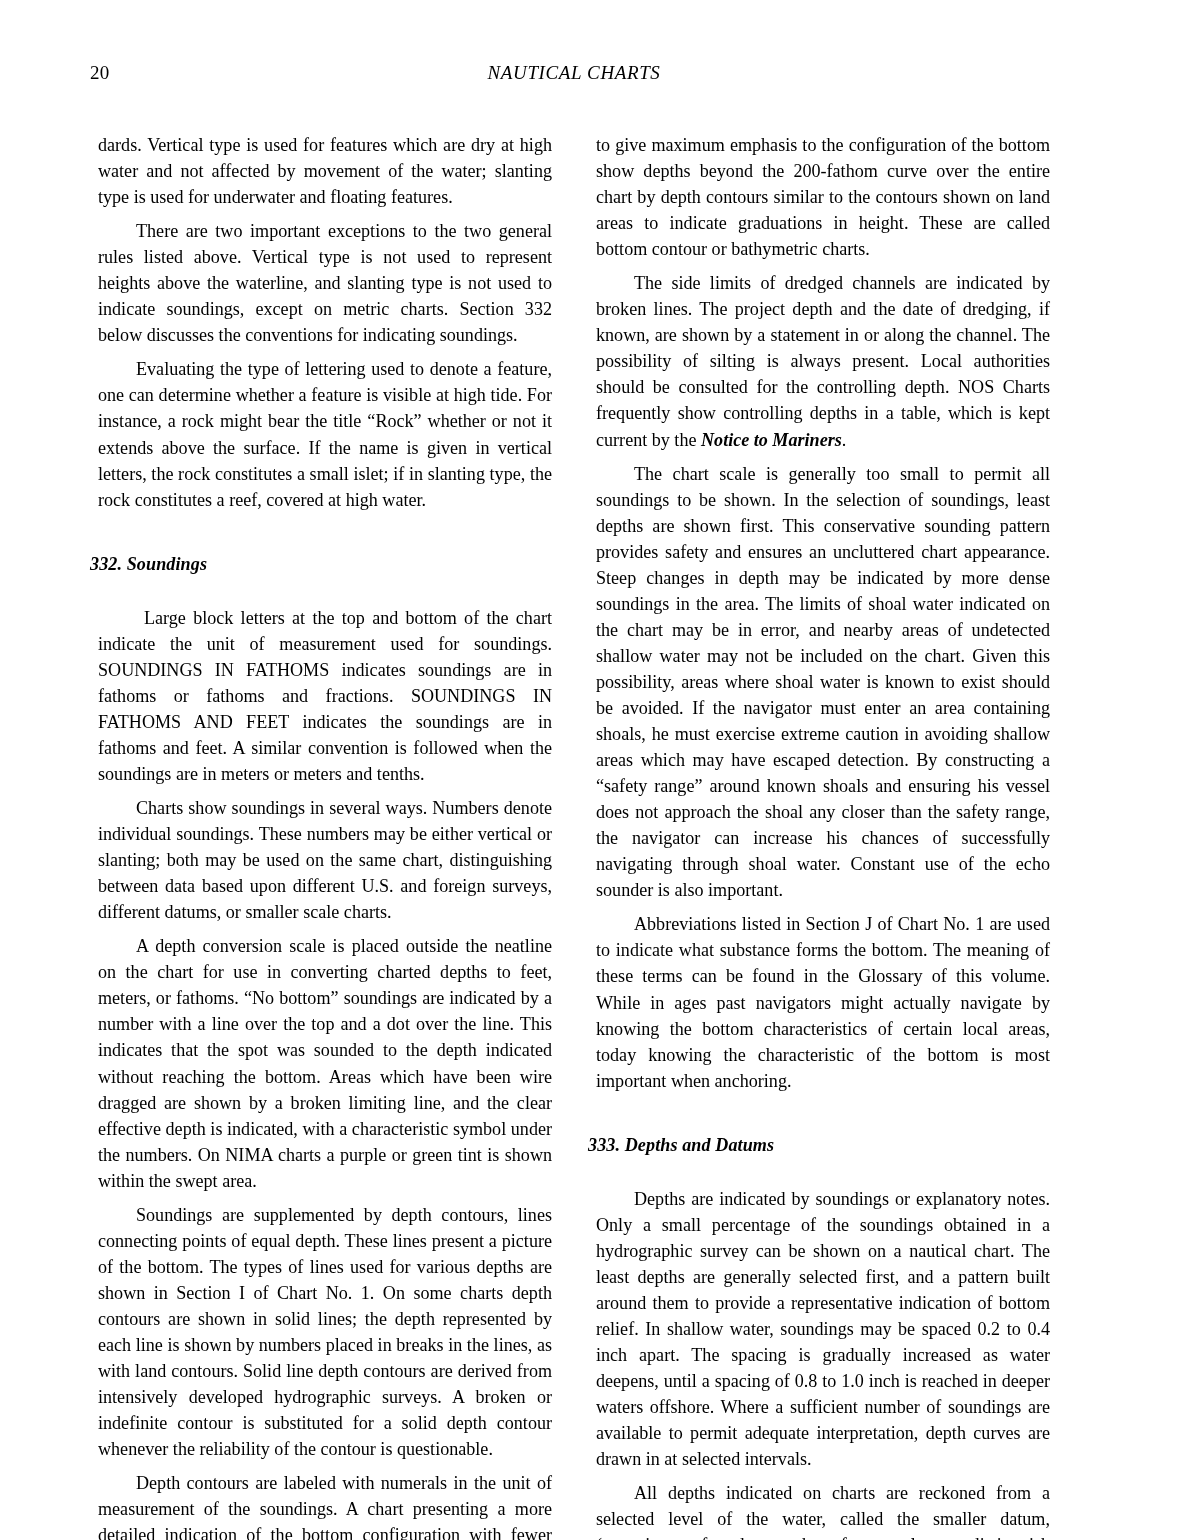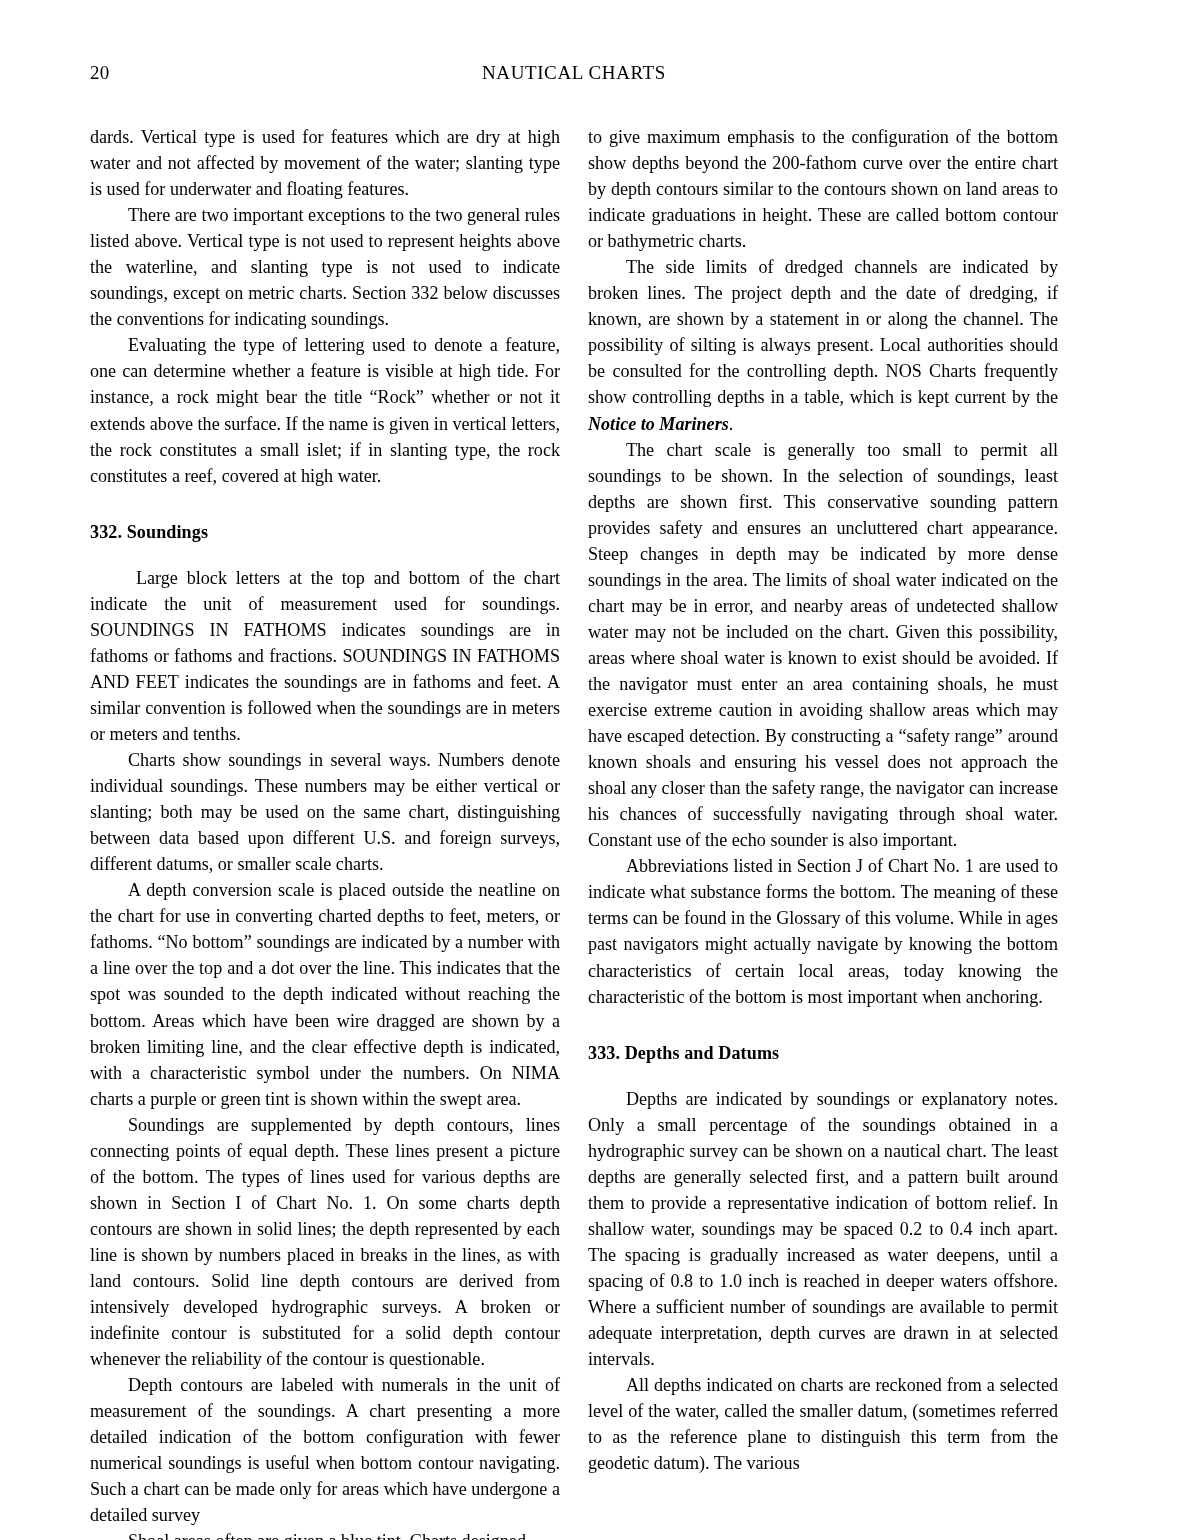--- a/index.html
+++ b/index.html
@@ -41,60 +41,62 @@
     letter-spacing: 0.2px;
   }
   .head-title {
     position: absolute;
     left: 0;
     top: 0;
     width: 100%;
     text-align: center;
     font-size: 19px;
     letter-spacing: 0.6px;
+    font-style: italic;
   }
   
   .columns {
     position: absolute;
     left: 90px;
     top: 124px;
     width: 968px;
     height: 1340px;
   }
   .col {
     position: absolute;
     top: 0;
     width: 470px;
     height: 1340px;
   }
   .col-left  { left: 0; }
   .col-right { left: 498px; }
 
   p.body {
-    margin: 0;
+    margin: 8px;
     font-size: 18.1px;
     line-height: 26.05px;
     text-align: justify;
     text-justify: inter-word;
     text-indent: 38px;
     hyphens: manual;
     -webkit-hyphens: manual;
     word-spacing: 0px;
   }
   p.body.noindent { text-indent: 0; }
   p.body.wide-indent { text-indent: 46px; }
 
   h2.section-head {
     margin: 0;
     font-size: 18.1px;
     line-height: 26.05px;
     font-weight: bold;
     text-align: left;
     text-indent: 0;
     letter-spacing: 0.1px;
+    font-style: italic;
   }
   .sp-before-head { height: 30px; }
   .sp-after-head  { height: 20px; }
 
   b.term { font-weight: normal; }
   i.title-italic { font-style: italic; font-weight: bold; }
 </style>
 </head>
 <body>
 

